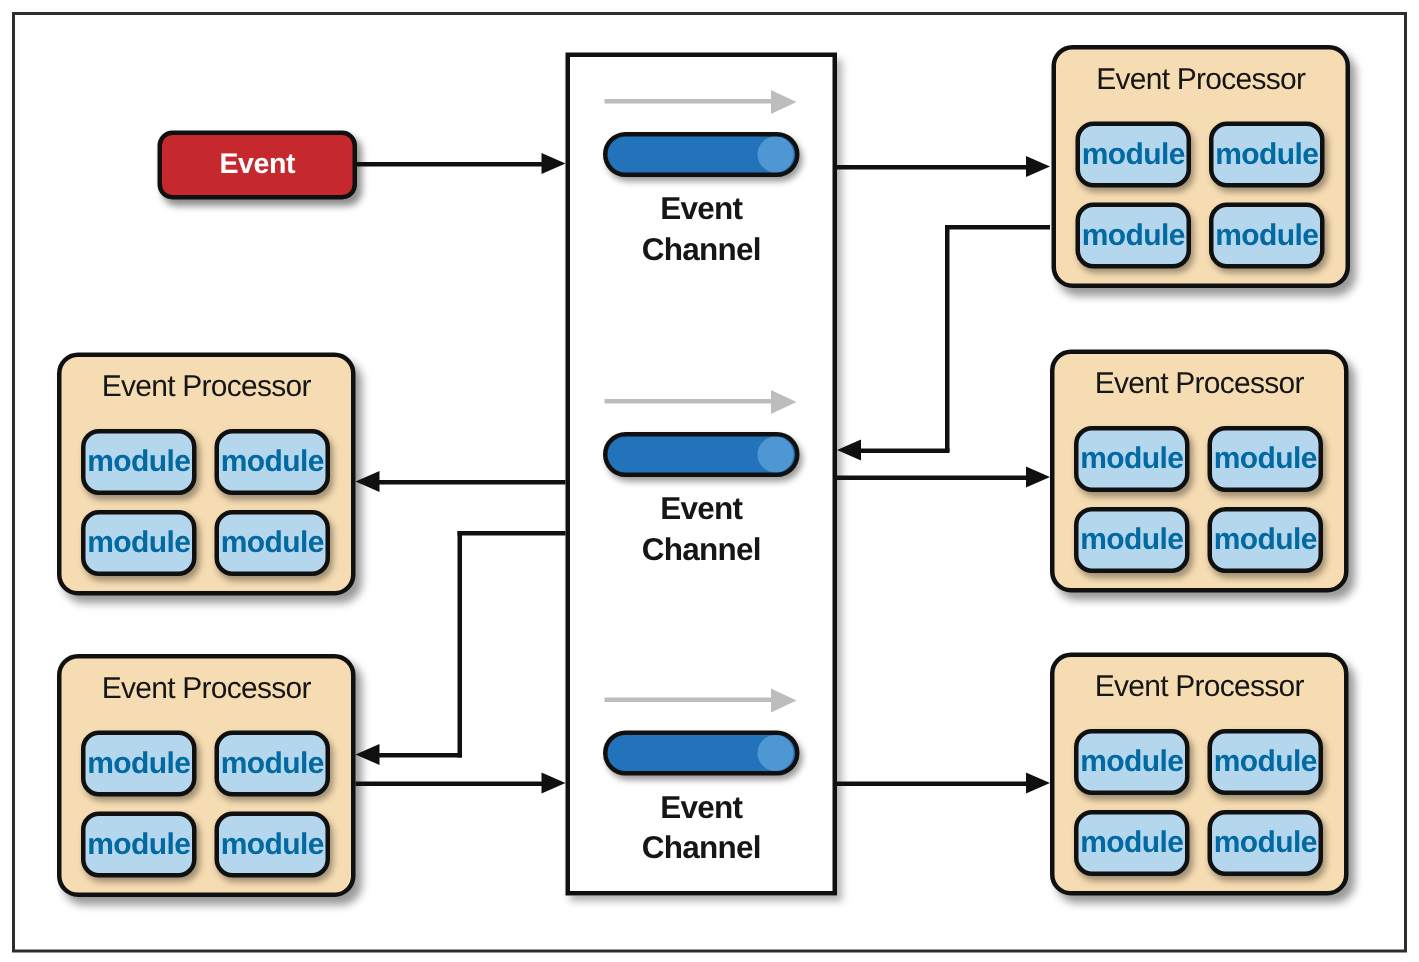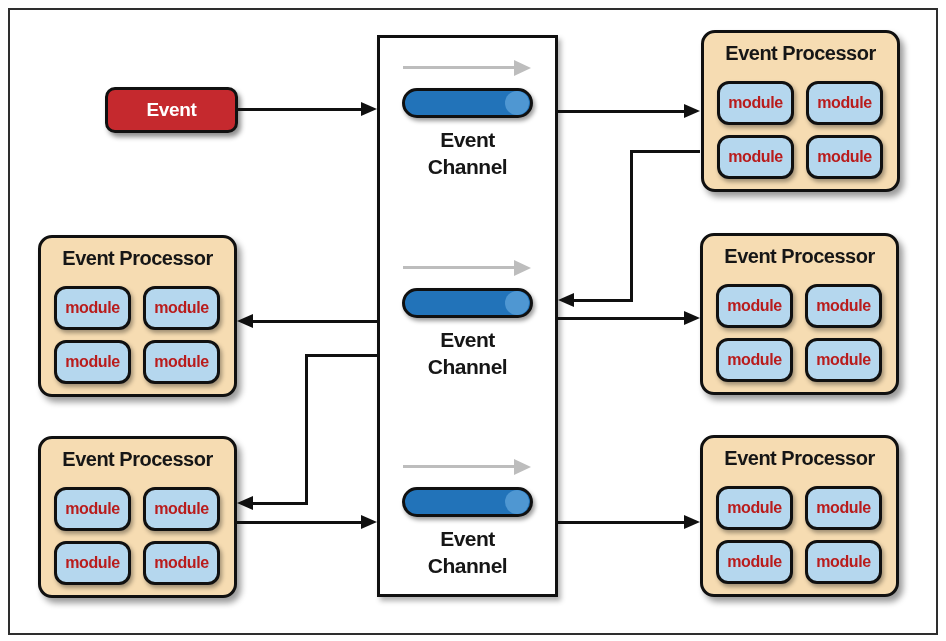--- a/index.html
+++ b/index.html
@@ -27,27 +27,27 @@
          box-shadow:2px 3px 4px rgba(0,0,0,0.40);overflow:hidden;}
   .pill-cap{position:absolute;right:1px;top:0;width:24px;height:24px;background:#4f97d2;border-radius:50%;}
   .chan-label{position:absolute;top:66px;left:0;width:100%;text-align:center;
          font-size:21px;font-weight:bold;line-height:27px;color:#161616;letter-spacing:-0.5px;}
 
   
   .processor{position:absolute;width:199px;height:162px;box-sizing:border-box;
          background:#f6dcb2;border:3px solid #101010;border-radius:14px;
          box-shadow:4px 5px 6px rgba(0,0,0,0.40);}
   .proc-title{position:absolute;top:9px;left:0;width:100%;text-align:center;
-         font-size:20px;font-weight:bold;color:#161616;letter-spacing:-0.5px;}
+         font-size:20px;font-weight:normal;color:#161616;letter-spacing:-0.5px;}
   .mod-grid{position:absolute;left:13px;top:48px;display:grid;
          grid-template-columns:77px 77px;grid-template-rows:44px 44px;
          column-gap:12px;row-gap:10px;}
   .module{box-sizing:border-box;background:#b5d7ee;border:3px solid #101010;border-radius:12px;
          display:flex;align-items:center;justify-content:center;
-         font-size:16px;font-weight:bold;color:#b91c1c;letter-spacing:-0.4px;
+         font-size:20px;font-weight:bold;color:#0369a1;letter-spacing:-0.4px;
          box-shadow:2px 3px 4px rgba(0,0,0,0.35);}
 
   
   .h{position:absolute;height:3px;background:#101010;}
   .v{position:absolute;width:3px;background:#101010;}
   .ahr{position:absolute;width:0;height:0;border-top:7px solid transparent;
        border-bottom:7px solid transparent;border-left:16px solid #101010;}
   .ahl{position:absolute;width:0;height:0;border-top:7px solid transparent;
        border-bottom:7px solid transparent;border-right:16px solid #101010;}
 </style>

